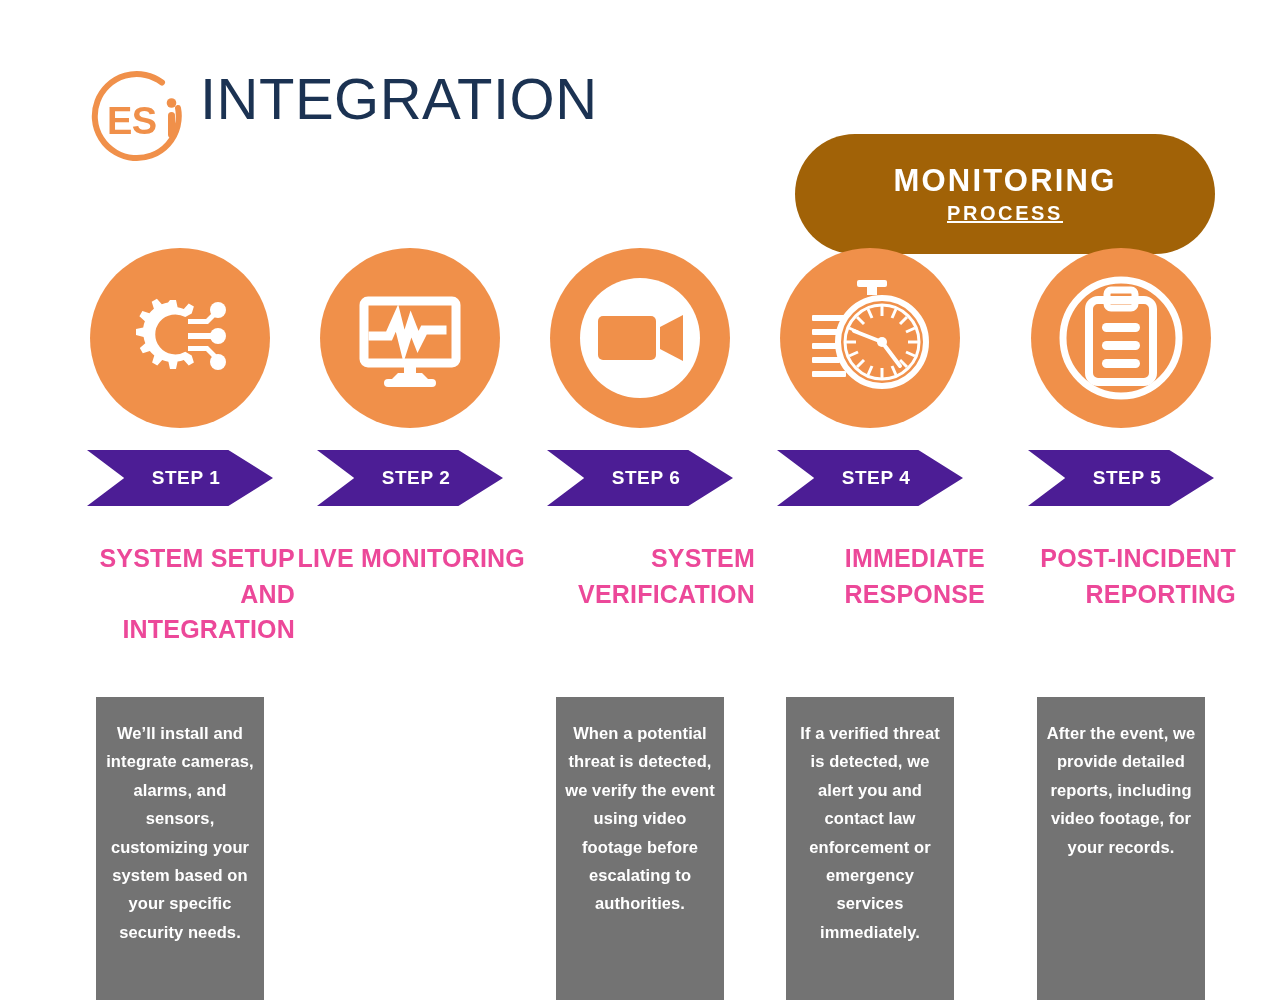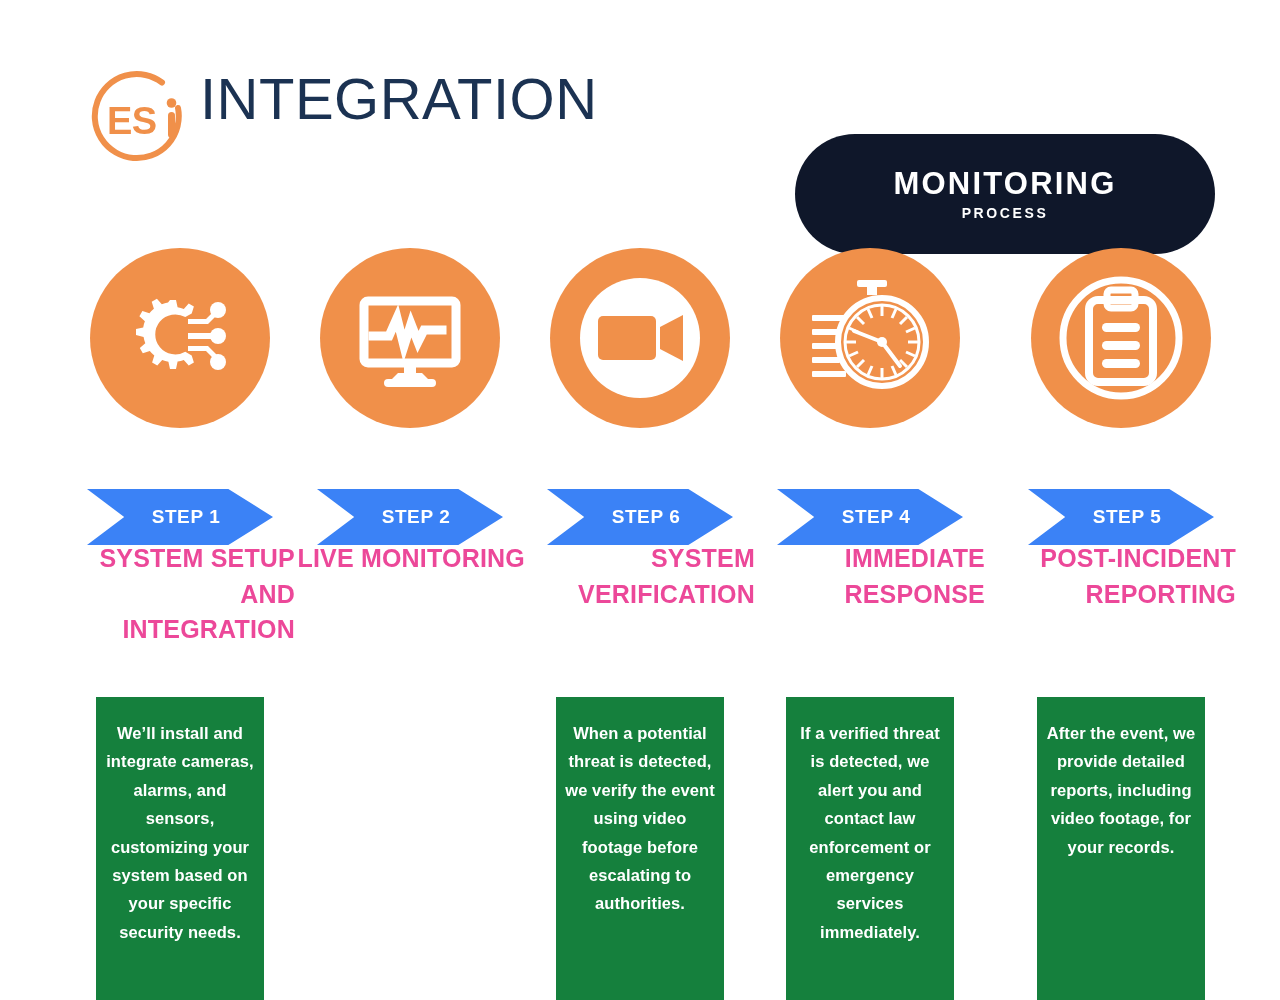--- a/index.html
+++ b/index.html
@@ -55,41 +55,42 @@
     white-space: nowrap;
     font-family: "Liberation Sans", sans-serif;
   }
 
   .title-badge {
     position: absolute;
     left: 795px;
     top: 72px;
     width: 420px;
     height: 120px;
-    background: #0f172a;
+    background: #a16207;
     border-radius: 60px;
     display: flex;
     flex-direction: column;
     align-items: center;
     justify-content: center;
     color: #ffffff;
     text-align: right;
   }
   .title-badge .t1 {
     font-size: 31px;
     font-weight: bold;
     letter-spacing: 2.2px;
     line-height: 1.15;
   }
   .title-badge .t2 {
-    font-size: 14px;
+    font-size: 20px;
     font-weight: bold;
     letter-spacing: 2.6px;
     line-height: 1.2;
     margin-top: 3px;
+    text-decoration: underline;
   }
 
   
   .columns {
     position: absolute;
     top: 0;
     left: 0;
     width: 1280px;
     height: 1000px;
   }
@@ -121,27 +122,26 @@
   }
   .icon-circle svg { display: block; }
 
   
   .step-arrow {
     position: absolute;
     top: 450px;
     left: 22px;
     width: 186px;
     height: 56px;
-    background: #3b82f6;
+    background: #4c1d95;
     -webkit-clip-path: polygon(0 0, 76% 0, 100% 50%, 76% 100%, 0 100%, 20% 50%);
     clip-path: polygon(0 0, 76% 0, 100% 50%, 76% 100%, 0 100%, 20% 50%);
     display: flex;
     align-items: center;
     justify-content: center;
-    margin-top: 39px;
   }
   .step-arrow span {
     color: #ffffff;
     font-size: 19px;
     font-weight: bold;
     letter-spacing: 0.6px;
     margin-left: 12px;
   }
 
   
@@ -158,21 +158,21 @@
     letter-spacing: 0.2px;
   }
 
   
   .desc-box {
     position: absolute;
     top: 697px;
     left: 31px;
     width: 168px;
     min-height: 303px;
-    background: #15803d;
+    background: #737373;
     padding: 22px 8px 16px 8px;
     color: #ffffff;
     font-size: 16.5px;
     font-weight: bold;
     line-height: 1.72;
     text-align: center;
     letter-spacing: 0.1px;
   }
 </style>
 </head>

